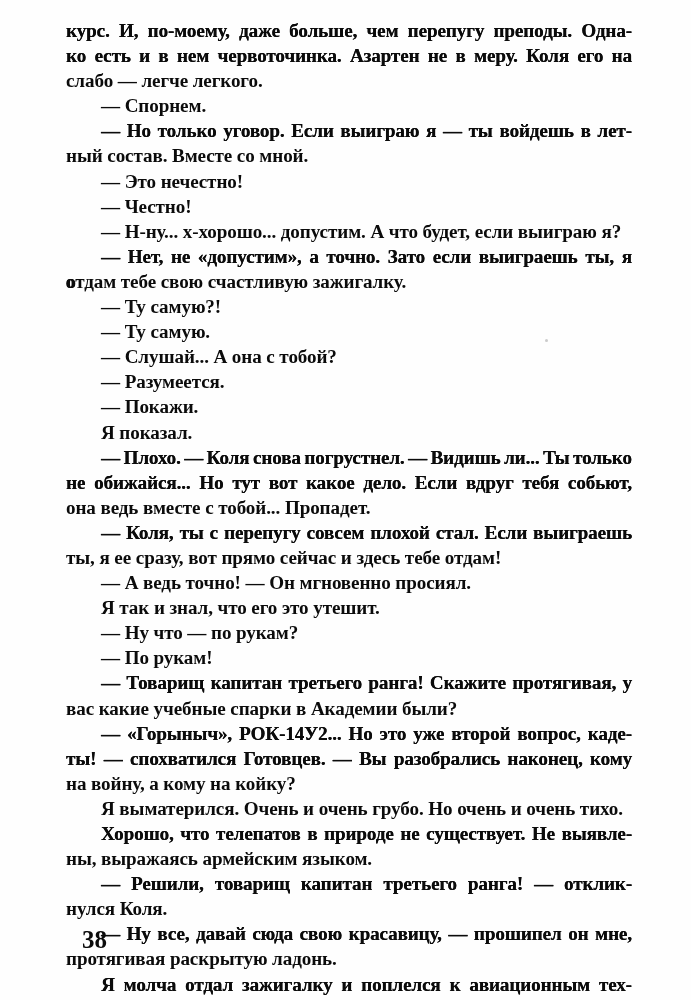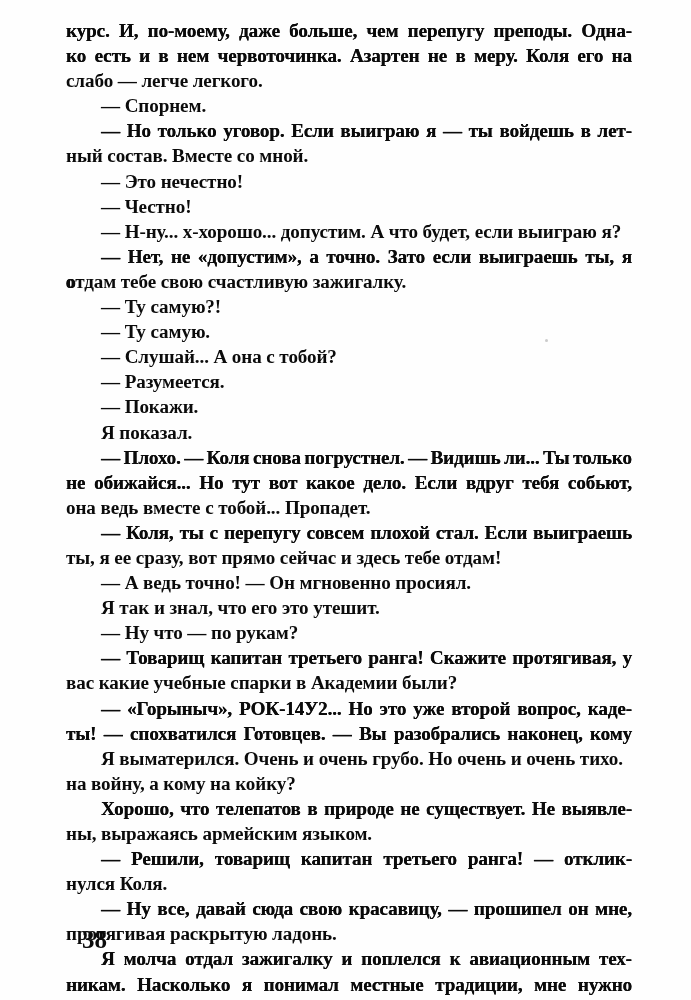--- a/index.html
+++ b/index.html
@@ -199,20 +199,21 @@
         <span>совсем</span>
         <span>плохой</span>
         <span>стал.</span>
         <span>Если</span>
         <span>выиграешь</span>
       </div>
       <div class="ln">ты, я ее сразу, вот прямо сейчас и здесь тебе отдам!</div>
       <div class="ln ind">— А ведь точно! — Он мгновенно просиял.</div>
       <div class="ln ind">Я так и знал, что его это утешит.</div>
       <div class="ln ind">— Ну что — по рукам?</div>
+      <div class="ln ind">— По рукам!</div>
       <div class="ln ind just dark">
         <span>—</span>
         <span>Товарищ</span>
         <span>капитан</span>
         <span>третьего</span>
         <span>ранга!</span>
         <span>Скажите</span>
         <span>протягивая,</span>
         <span>у</span>
       </div>
@@ -232,22 +233,22 @@
         <span>ты!</span>
         <span>—</span>
         <span>спохватился</span>
         <span>Готовцев.</span>
         <span>—</span>
         <span>Вы</span>
         <span>разобрались</span>
         <span>наконец,</span>
         <span>кому</span>
       </div>
+      <div class="ln">на войну, а кому на койку?</div>
       <div class="ln ind">Я выматерился. Очень и очень грубо. Но очень и очень тихо.</div>
-      <div class="ln">на войну, а кому на койку?</div>
       <div class="ln ind just dark">
         <span>Хорошо,</span>
         <span>что</span>
         <span>телепатов</span>
         <span>в</span>
         <span>природе</span>
         <span>не</span>
         <span>существует.</span>
         <span>Не</span>
         <span>выявле-</span>

